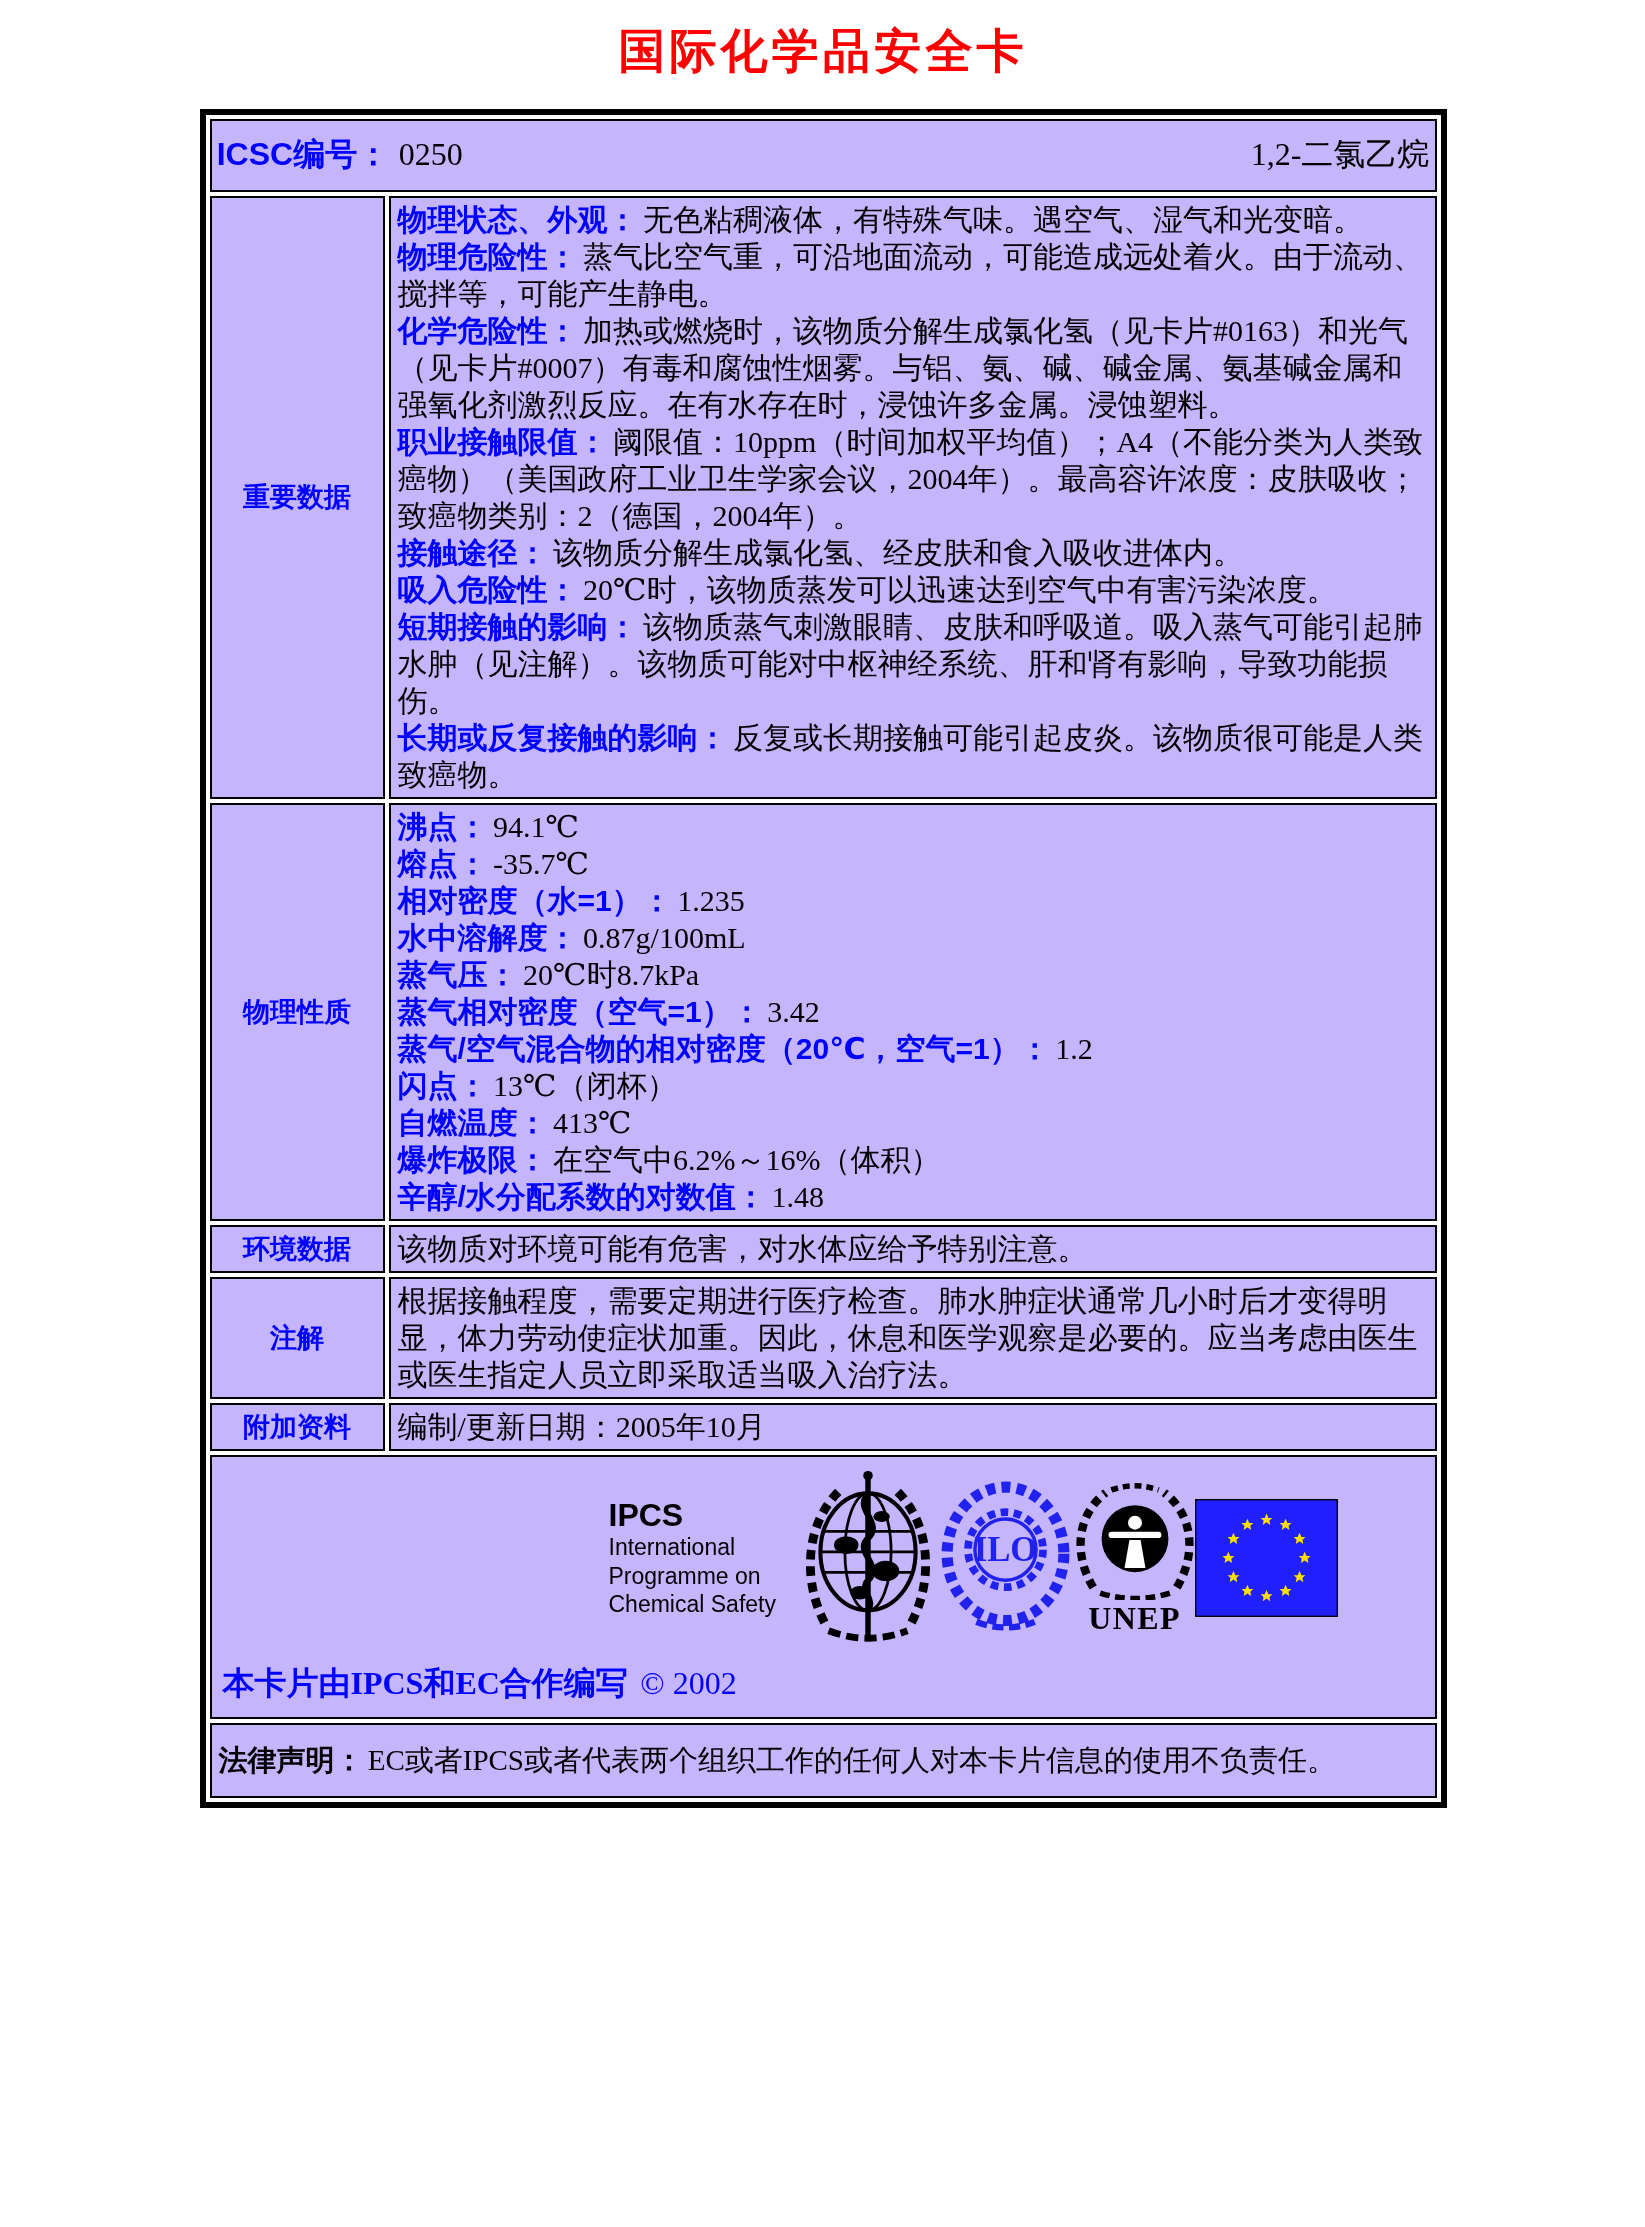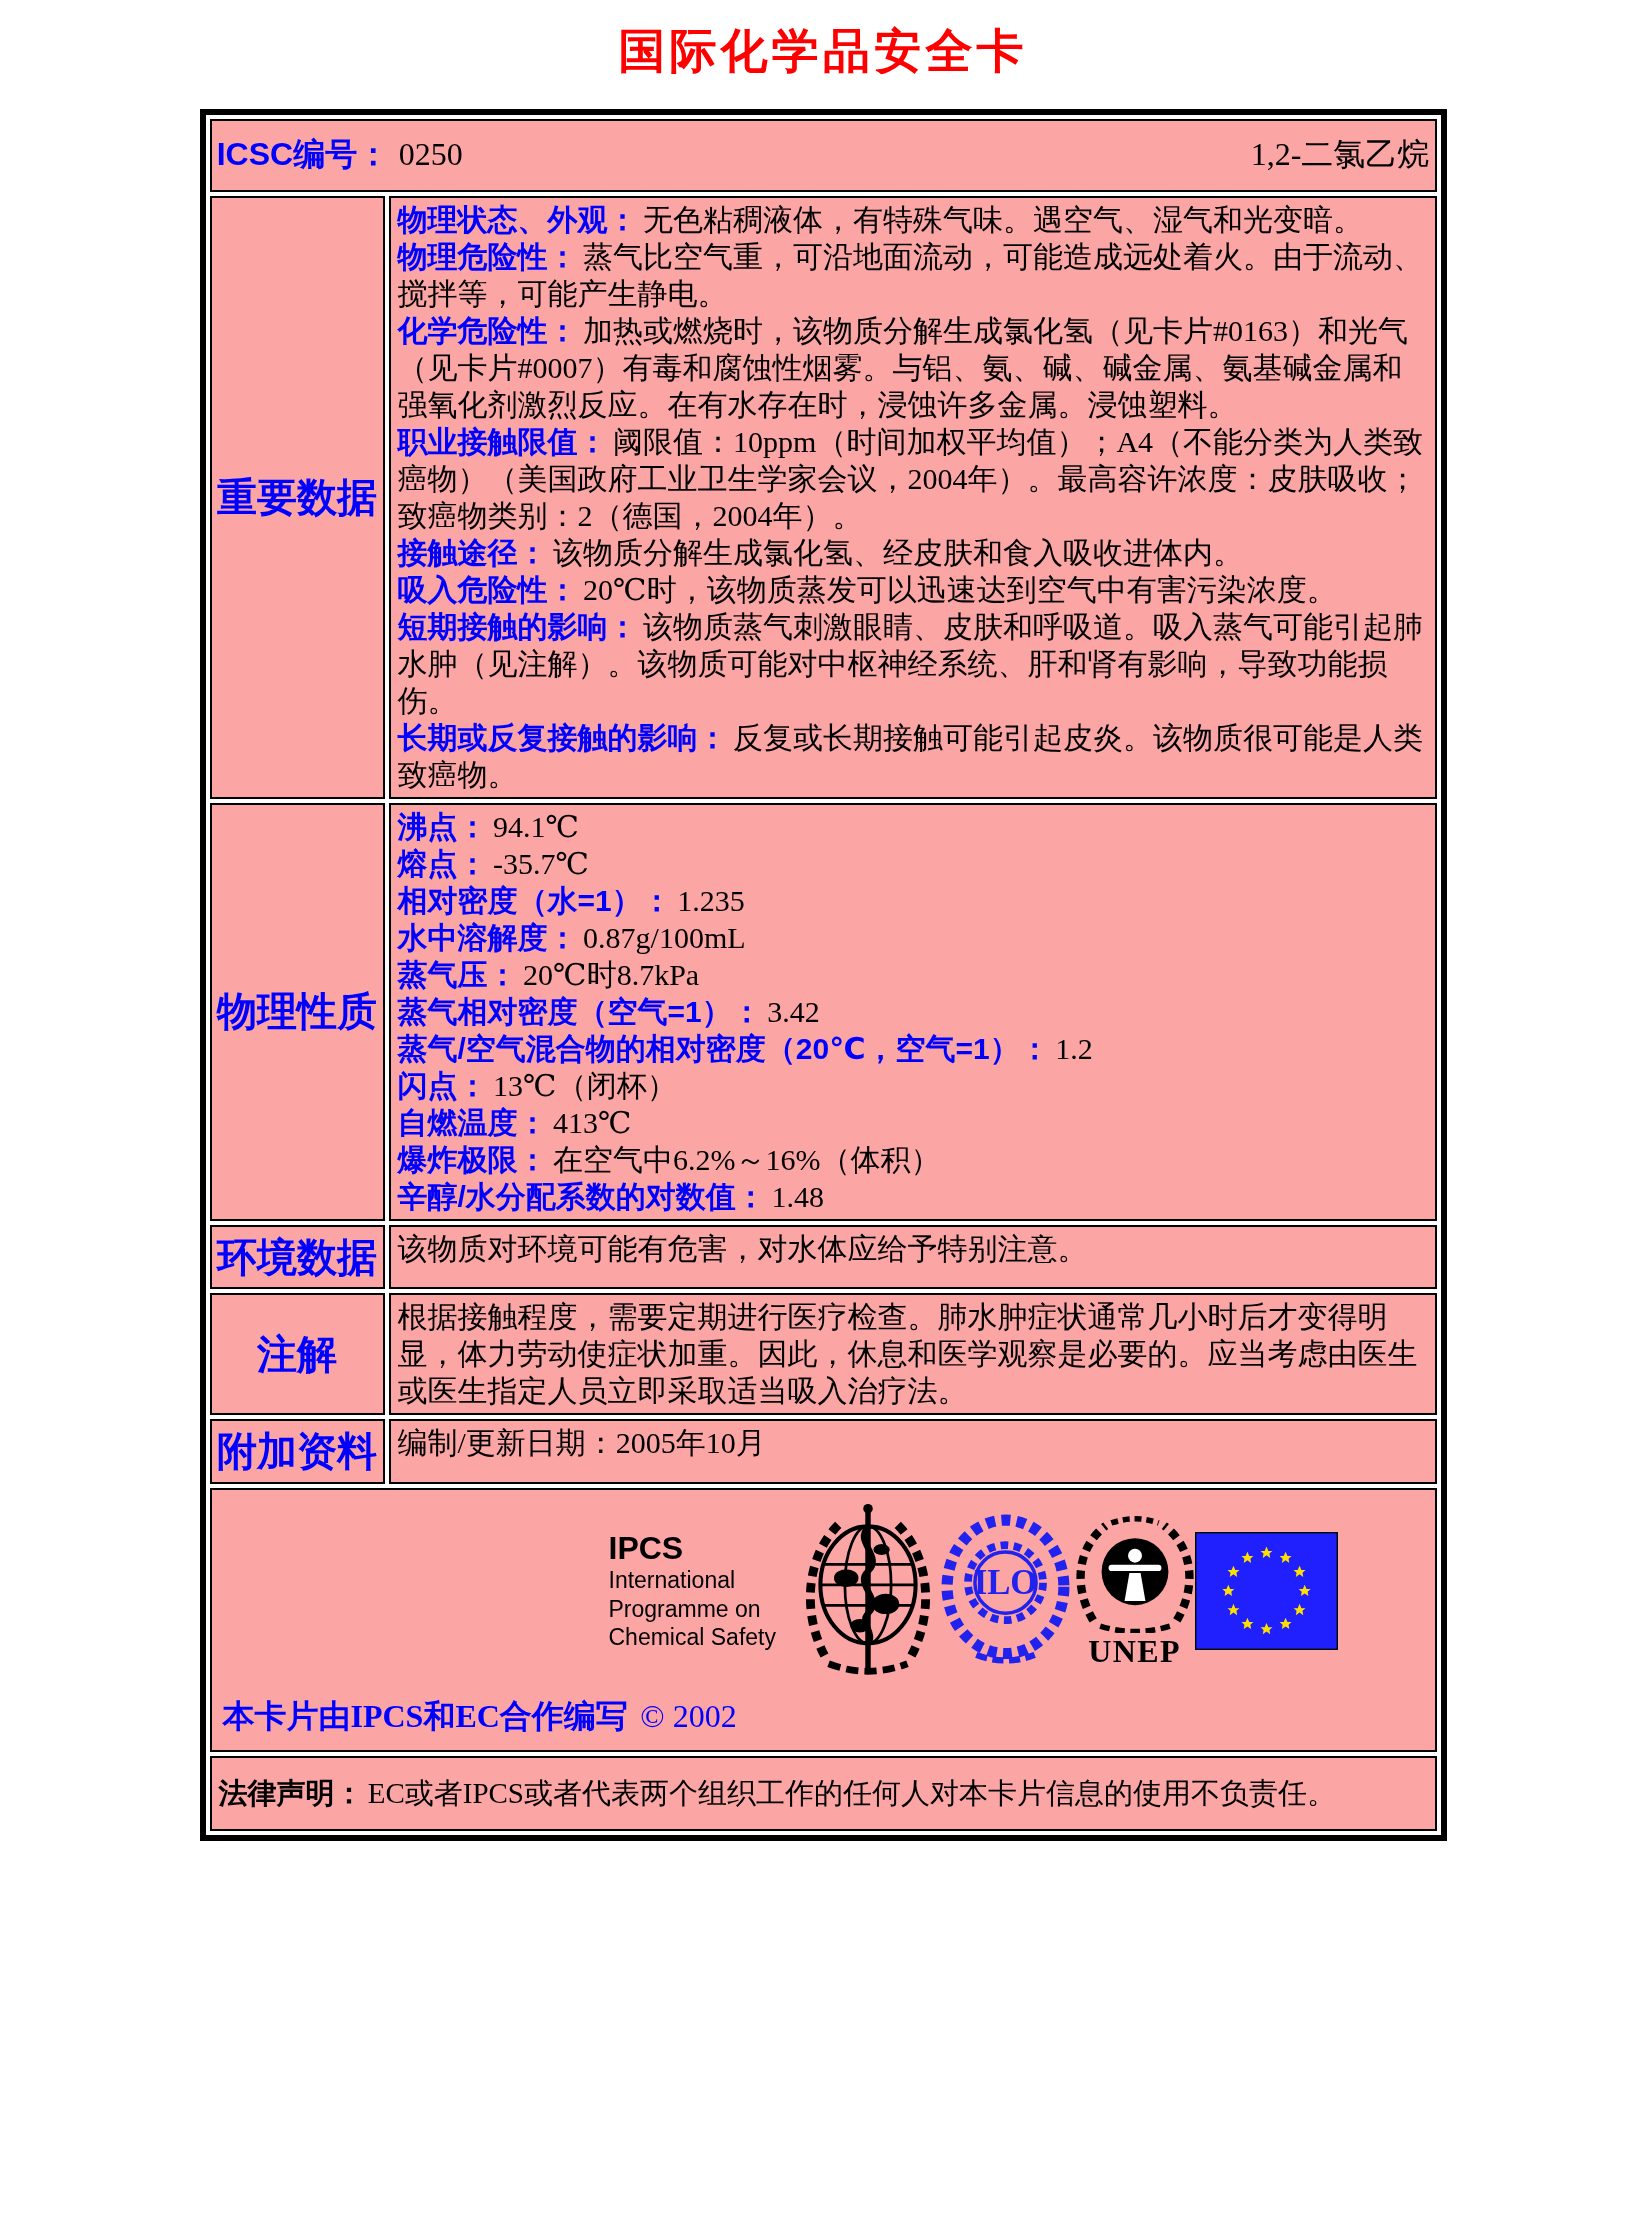--- a/index.html
+++ b/index.html
@@ -19,29 +19,29 @@
     letter-spacing:4.2px;
   }
   table.card{
     width:1247px;
     margin:26.4px auto 0 auto;
     border:6.3px solid #000;
     border-collapse:separate;
     border-spacing:4.9px;
     table-layout:fixed;
   }
-  td{border:2.1px solid #000;vertical-align:top;background:#fca5a5;}
+  td{border:2.1px solid #000;vertical-align:top;background:#c4b5fd;}
   td.label-col{
     width:171px;
     vertical-align:middle;
     text-align:center;
     color:#0000ff;
     font-family:"Liberation Sans","DejaVu Sans",sans-serif;
     font-weight:bold;
-    font-size:40px;
+    font-size:27px;
     padding:2.8px 1.4px;
   }
   td.content-col{
     padding:2.8px 9.7px 4.2px 7px;
     font-size:30px;
     line-height:37px;
   }
   
   .hdr-wrap{display:flex;justify-content:space-between;align-items:center;height:67px;padding:0 4.2px;}
   .hdr-left{font-size:32px;}

